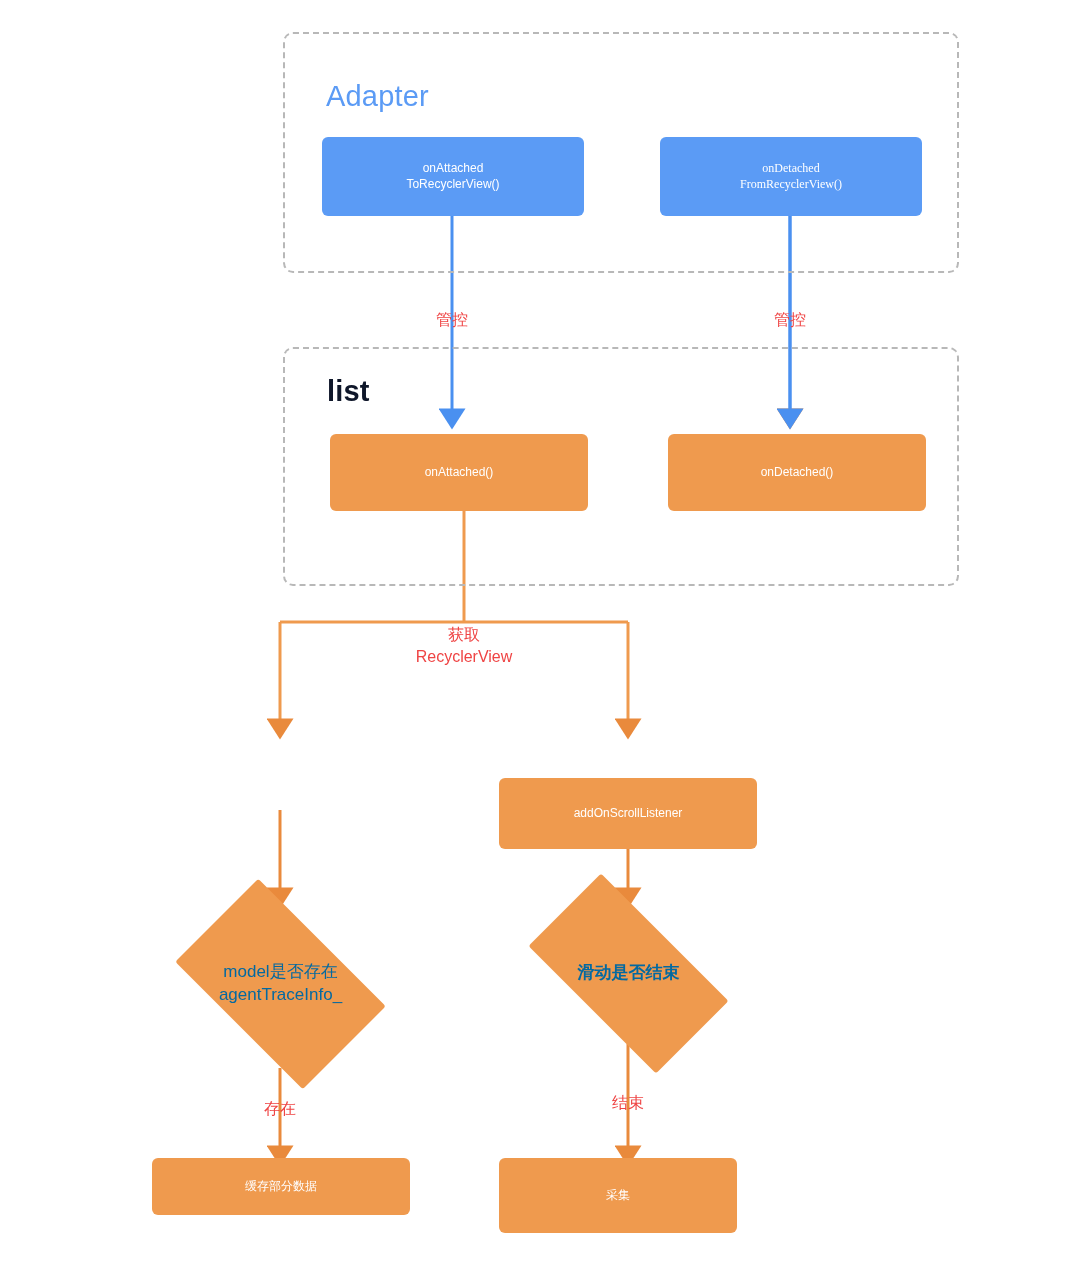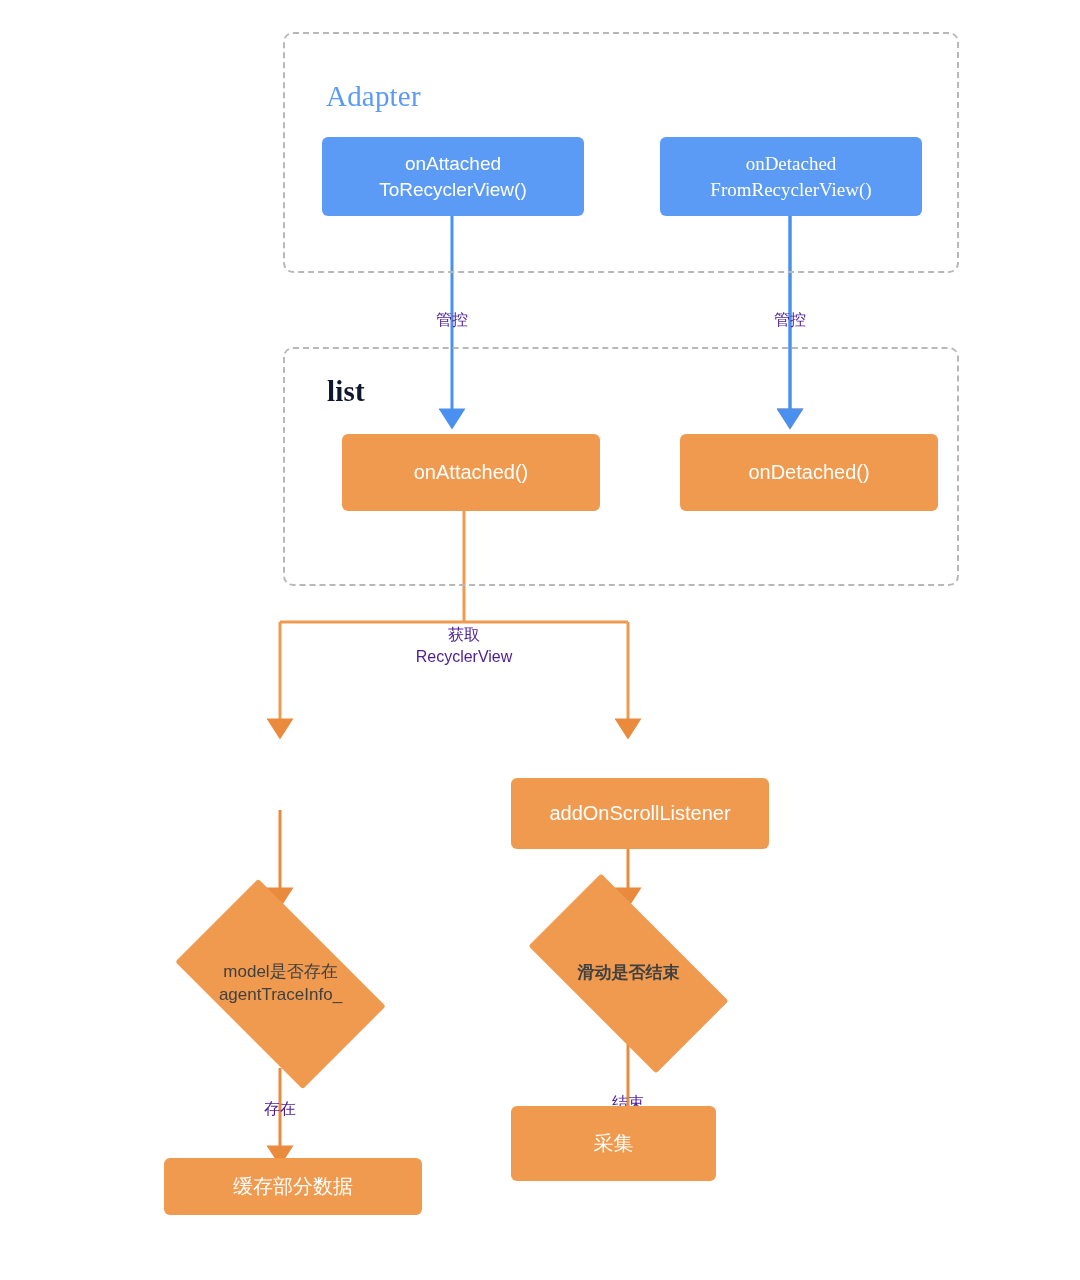--- a/index.html
+++ b/index.html
@@ -32,41 +32,40 @@
     border: 2px dashed #b8b8b8;
     border-radius: 10px;
     box-sizing: border-box;
     background: transparent;
   }
   .group-title {
     position: absolute;
     font-size: 29px;
     letter-spacing: 0.2px;
     white-space: nowrap;
-    font-family: Liberation Serif, serif;
   }
   .group-title.blue  { color: #5b9bf5; font-weight: 400; }
   .group-title.orange{ color: #0f172a; font-weight: 700; }
 
   
   .node {
     position: absolute;
     box-sizing: border-box;
     display: flex;
     align-items: center;
     justify-content: center;
     text-align: center;
     color: #ffffff;
     border-radius: 6px;
     line-height: 1.32;
     padding: 4px 8px;
     white-space: pre-line;
   }
-  .node.blue   { background: #5b9bf5; font-size: 19px; }
-  .node.orange { background: #ef9a4e; font-size: 20px; margin-left: 12px; }
+  .node.blue   { background: #5b9bf5; font-size: 12px; }
+  .node.orange { background: #ef9a4e; font-size: 12px; }
 
   
   .diamond {
     position: absolute;
   }
   .diamond .shape {
     position: absolute;
     left: 0;
     top: 0;
     width: 100%;
@@ -79,36 +78,36 @@
   .diamond .dlabel {
     position: absolute;
     left: 0;
     top: 0;
     width: 100%;
     height: 100%;
     display: flex;
     align-items: center;
     justify-content: center;
     text-align: center;
-    color: #404040;
+    color: #0369a1;
     font-size: 17px;
     line-height: 1.35;
     white-space: pre-line;
   }
 
   
   .edge-label {
     position: absolute;
     font-size: 16px;
     line-height: 1.35;
     text-align: center;
     white-space: pre-line;
     transform: translateX(-50%);
   }
-  .edge-label.orange { color: #4c1d95; }
+  .edge-label.orange { color: #ef4444; }
 </style>
 </head>
 <body>
 
 <div id="canvas">
 
   <svg id="edges" viewBox="0 0 1080 1280" xmlns="http://www.w3.org/2000/svg">
     <defs>
       <marker id="arrow-blue" markerWidth="9" markerHeight="9" refX="3.2" refY="4.5" orient="auto" markerUnits="strokeWidth">
         <path d="M0,0 L7,4.5 L0,9 z" fill="#4a90f0"></path>
@@ -173,15 +172,15 @@
     <div class="shape"></div>
     <div class="dlabel">滑动是否结束</div>
   </div>
 
   <div class="edge-label orange" style="left:280px; top:1098px;">存在</div>
 
   <div class="edge-label orange" style="left:628px; top:1092px;">结束</div>
 
   <div class="node orange" style="left:152px; top:1158px; width:258px; height:57px;">缓存部分数据</div>
 
-  <div class="node orange" style="left:499px; top:1106px; width:205px; height:75px;">采集</div>
+  <div class="node orange" style="left:499px; top:1158px; width:238px; height:75px;">采集</div>
 
 </div>
 
 </body></html>

